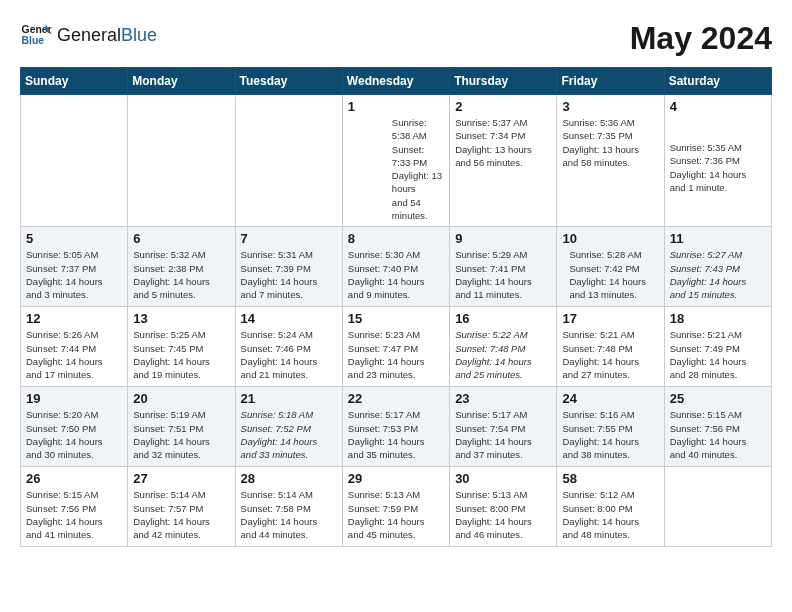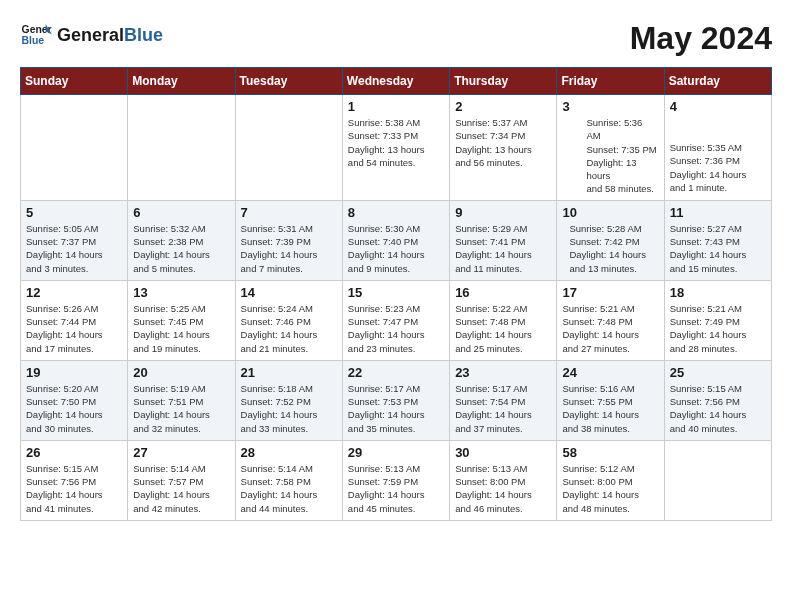--- a/index.html
+++ b/index.html
@@ -36,21 +36,21 @@
     .location {
       font-size: 16px;
       color: #333;
     }
     table {
       width: 100%;
       border-collapse: collapse;
       table-layout: fixed;
     }
     th {
-      background-color: #7f1d1d;
+      background-color: #0c4a6e;
       color: #fff;
       font-size: 12px;
       font-weight: bold;
       padding: 6px 4px;
       text-align: left;
       border: 1px solid #1d5280;
     }
     td {
       vertical-align: top;
       border: 1px solid #ccc;
@@ -82,21 +82,21 @@
 <body>
 
 <div class="header">
   <div class="logo">
     <svg class="logo-icon" viewBox="0 0 40 40">
       <text x="2" y="16" font-size="13" font-weight="bold" fill="#1a1a1a" font-family="Arial">General</text>
       <text x="2" y="30" font-size="13" font-weight="bold" fill="#2a6496" font-family="Arial">Blue</text>
       <polygon points="32,5 40,18 32,14" fill="#2a6496"></polygon>
     </svg>
     <div>
-      <div style="font-size:18px;font-weight:bold;line-height:1.1;">
+      <div style="font-size:18px;font-weight:normal;line-height:1.1;">
         <span style="color:#1a1a1a;">General</span><span style="color:#2a6496;">Blue</span>
       </div>
     </div>
   </div>
   <div class="title-block">
     <div class="month-title">May 2024</div>
   </div>
 </div>
 
 <table>
@@ -111,35 +111,35 @@
         <th>Saturday</th>
       </tr>
   </thead>
   <tbody id="calendar-body">
   <tr>
         <td></td>
         <td></td>
         <td></td>
         <td>
           <span class="day-number">1</span>
-          <div class="day-info" style="white-space: pre-line;">Sunrise: 5:38 AM
+          <div class="day-info" style="white-space: pre-line; margin-left: 44px;">Sunrise: 5:38 AM
 Sunset: 7:33 PM
 Daylight: 13 hours
 and 54 minutes.</div>
         </td>
         <td>
           <span class="day-number">2</span>
           <div class="day-info" style="white-space: pre-line;">Sunrise: 5:37 AM
 Sunset: 7:34 PM
 Daylight: 13 hours
 and 56 minutes.</div>
         </td>
         <td>
           <span class="day-number">3</span>
-          <div class="day-info" style="white-space: pre-line; margin-left: 24px;">Sunrise: 5:36 AM
+          <div class="day-info" style="white-space: pre-line;">Sunrise: 5:36 AM
 Sunset: 7:35 PM
 Daylight: 13 hours
 and 58 minutes.</div>
         </td>
         <td>
           <span class="day-number">4</span>
           <div class="day-info" style="white-space: pre-line; margin-top: 27px;">Sunrise: 5:35 AM
 Sunset: 7:36 PM
 Daylight: 14 hours
 and 1 minute.</div>
@@ -183,21 +183,21 @@
         </td>
         <td>
           <span class="day-number">10</span>
           <div class="day-info" style="white-space: pre-line; margin-left: 7px;">Sunrise: 5:28 AM
 Sunset: 7:42 PM
 Daylight: 14 hours
 and 13 minutes.</div>
         </td>
         <td>
           <span class="day-number">11</span>
-          <div class="day-info" style="white-space: pre-line;">Sunrise: 5:27 AM
+          <div class="day-info" style="white-space: pre-line; font-style: italic;">Sunrise: 5:27 AM
 Sunset: 7:43 PM
 Daylight: 14 hours
 and 15 minutes.</div>
         </td>
       </tr>
       <tr>
         <td>
           <span class="day-number">12</span>
           <div class="day-info" style="white-space: pre-line;">Sunrise: 5:26 AM
 Sunset: 7:44 PM
@@ -220,21 +220,21 @@
         </td>
         <td>
           <span class="day-number">15</span>
           <div class="day-info" style="white-space: pre-line;">Sunrise: 5:23 AM
 Sunset: 7:47 PM
 Daylight: 14 hours
 and 23 minutes.</div>
         </td>
         <td>
           <span class="day-number">16</span>
-          <div class="day-info" style="white-space: pre-line;">Sunrise: 5:22 AM
+          <div class="day-info" style="white-space: pre-line; font-style: italic;">Sunrise: 5:22 AM
 Sunset: 7:48 PM
 Daylight: 14 hours
 and 25 minutes.</div>
         </td>
         <td>
           <span class="day-number">17</span>
           <div class="day-info" style="white-space: pre-line;">Sunrise: 5:21 AM
 Sunset: 7:48 PM
 Daylight: 14 hours
 and 27 minutes.</div>
@@ -257,21 +257,21 @@
         </td>
         <td>
           <span class="day-number">20</span>
           <div class="day-info" style="white-space: pre-line;">Sunrise: 5:19 AM
 Sunset: 7:51 PM
 Daylight: 14 hours
 and 32 minutes.</div>
         </td>
         <td>
           <span class="day-number">21</span>
-          <div class="day-info" style="white-space: pre-line;">Sunrise: 5:18 AM
+          <div class="day-info" style="white-space: pre-line; font-style: italic;">Sunrise: 5:18 AM
 Sunset: 7:52 PM
 Daylight: 14 hours
 and 33 minutes.</div>
         </td>
         <td>
           <span class="day-number">22</span>
           <div class="day-info" style="white-space: pre-line;">Sunrise: 5:17 AM
 Sunset: 7:53 PM
 Daylight: 14 hours
 and 35 minutes.</div>

